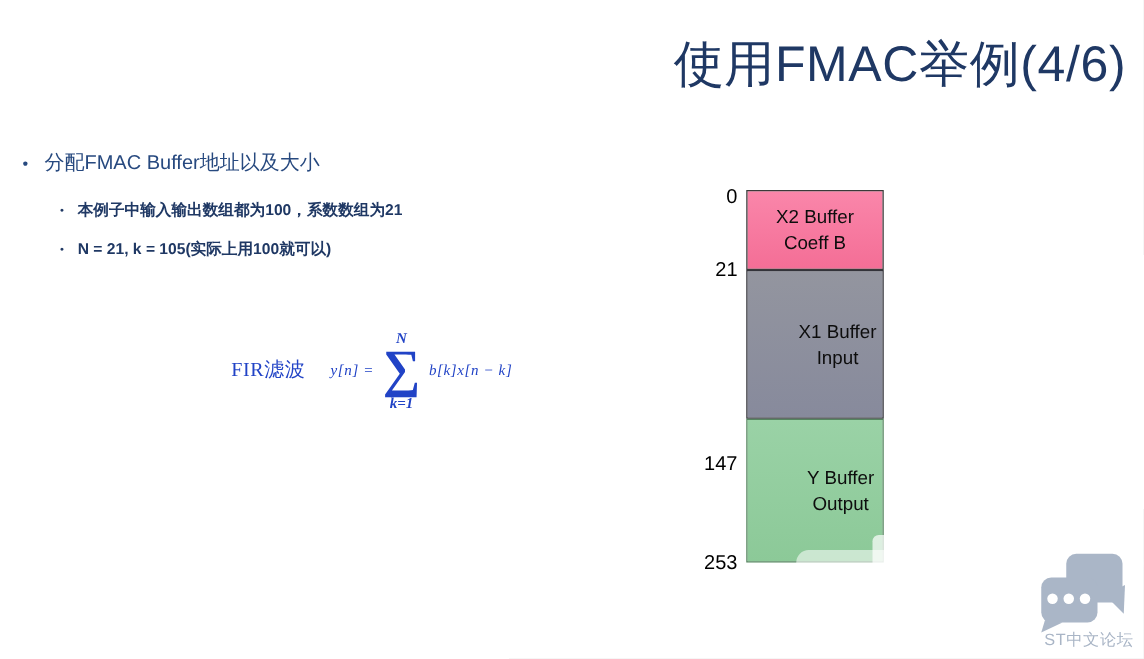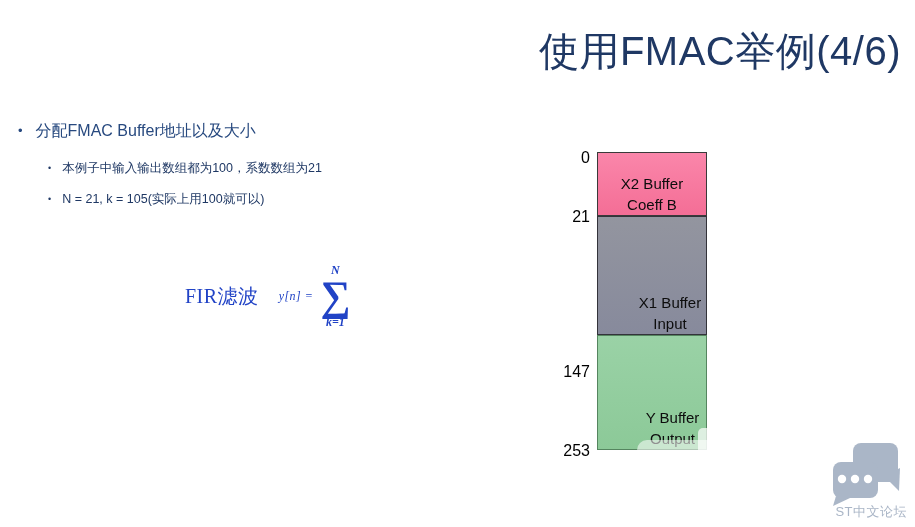--- a/index.html
+++ b/index.html
@@ -20,46 +20,46 @@
   .bullet1 {
     position:absolute; left:18px; top:121px; display:flex; align-items:flex-start;
     color:#27497f; font-size:16px;
   }
   .bullet1 .dot { font-size:13px; line-height:20px; margin-right:13px; }
   .bullet1 .txt { line-height:20px; }
 
   .sub { position:absolute; left:48px; display:flex; align-items:flex-start;
          color:#1f3864; font-size:12.5px; }
   .sub .dot { font-size:9px; line-height:16px; margin-right:11px; }
-  .sub .txt { line-height:16px; }
+  .sub .txt { line-height:16px;font-weight:bold; }
   .sub.s1 { top:160px; }
   .sub.s2 { top:191px; }
 
   
   .formula {
     position:absolute; left:185px; top:258px; height:76px;
     display:flex; align-items:center; color:#2143c6;
     font-family:"Liberation Serif", serif;
   }
-  .formula .flabel { font-size:20px; margin-right:20px; letter-spacing:0.5px; }
+  .formula .flabel { font-size:16px; margin-right:20px; letter-spacing:0.5px; }
   .formula .math { font-size:12px; font-style:italic; letter-spacing:0.5px; }
   .formula .sum { display:flex; flex-direction:column; align-items:center; margin:0 7px; }
   .formula .lim { font-size:12px; font-style:italic; font-weight:700; line-height:12px; }
   .formula .sigma { font-size:42px; line-height:40px; font-weight:700; font-style:normal; }
 
   
   .tick {
     position:absolute; left:548px; width:42px; text-align:right;
     font-size:16px; color:#000; line-height:16px;
   }
   .t0 { top:150px; } .t1 { top:209px; } .t2 { top:338px;margin-top:26px; } .t3 { top:443px; }
 
   .block {
     position:absolute; left:597px; width:110px;
-    display:flex; flex-direction:column; align-items:center; justify-content:flex-end;
+    display:flex; flex-direction:column; align-items:center; justify-content:center;
     font-size:15px; line-height:21px; color:#0d0d0d; text-align:center;
   }
   .block.pink  { top:152px; height:64px;  background:linear-gradient(#fa86aa,#f46e96); border:1px solid #3a3a3a; }
   .block.gray  { top:216px; height:119px; background:linear-gradient(#93959f,#878a9c); border:1px solid #33333a;padding-left:36px; }
   .block.green { top:335px; height:115px; background:linear-gradient(#9ad2a6,#8cc998); border:1px solid #55855f;padding-left:41px; }
 
   
   .wm-bar { position:absolute; left:637px; top:440px; width:278px; height:21px;
             background:rgba(255,255,255,0.55); border-radius:10px; z-index:3; }
   .wm-tab { position:absolute; left:698px; top:428px; width:24px; height:33px;
@@ -95,20 +95,21 @@
   </div>
 
   <div class="formula">
     <span class="flabel">FIR滤波</span>
     <span class="math">y[n] =</span>
     <span class="sum">
       <span class="lim">N</span>
       <span class="sigma">∑</span>
       <span class="lim">k=1</span>
     </span>
+    <span class="math">b[k]x[n − k]</span>
   </div>
 
   <div class="tick t0">0</div>
   <div class="tick t1">21</div>
   <div class="tick t2">147</div>
   <div class="tick t3">253</div>
 
   <div class="block pink">
     <span>X2 Buffer</span>
     <span>Coeff B</span>

